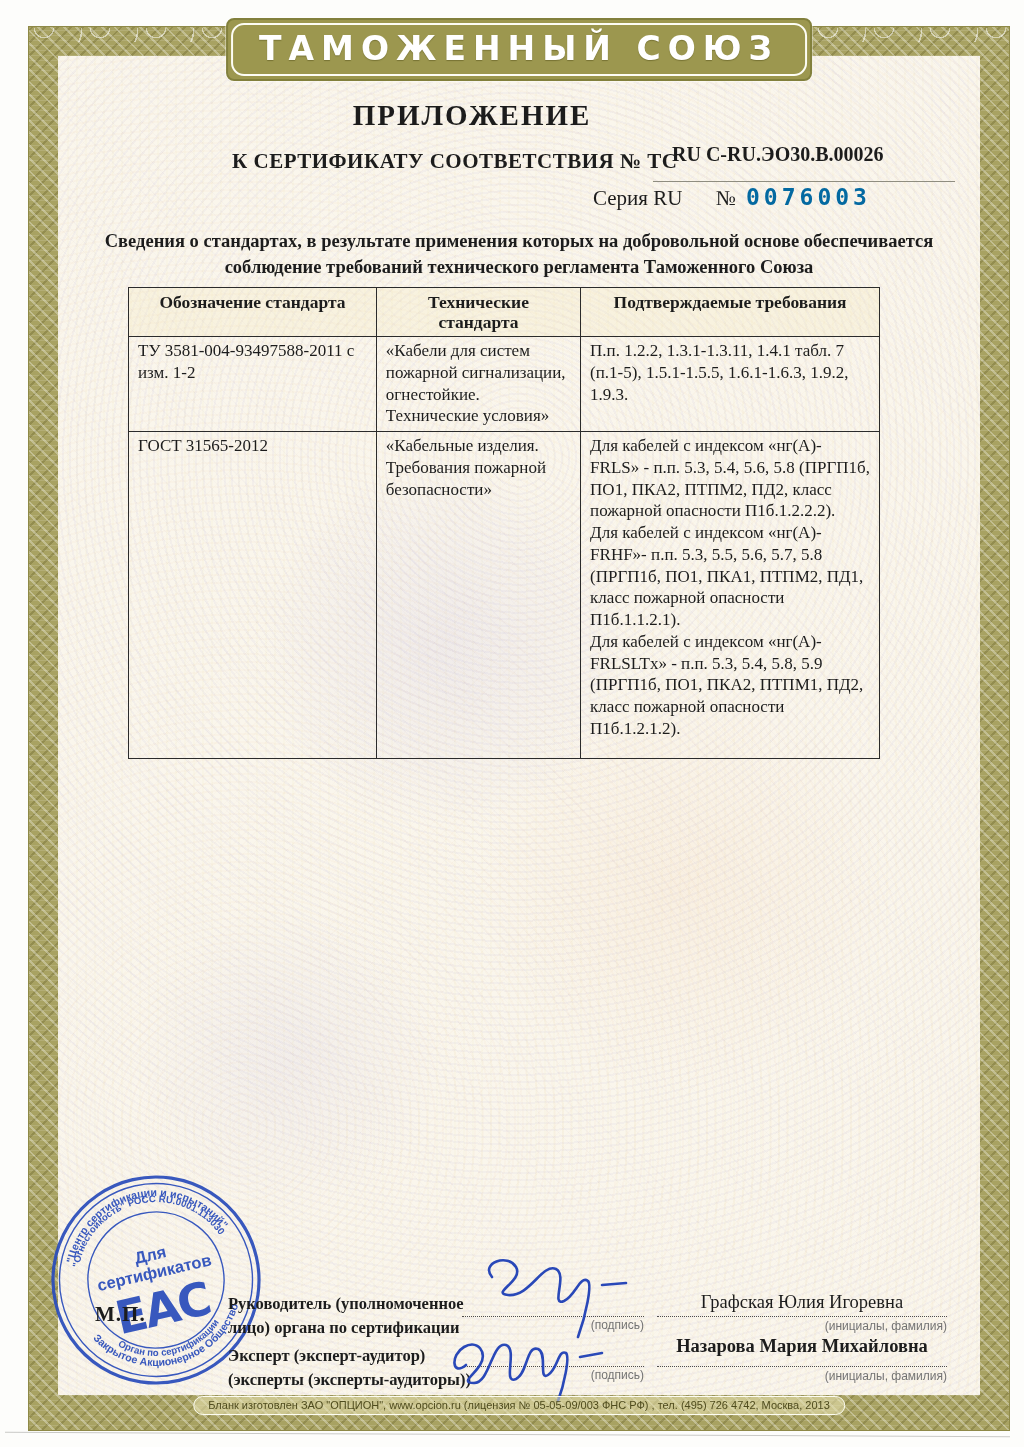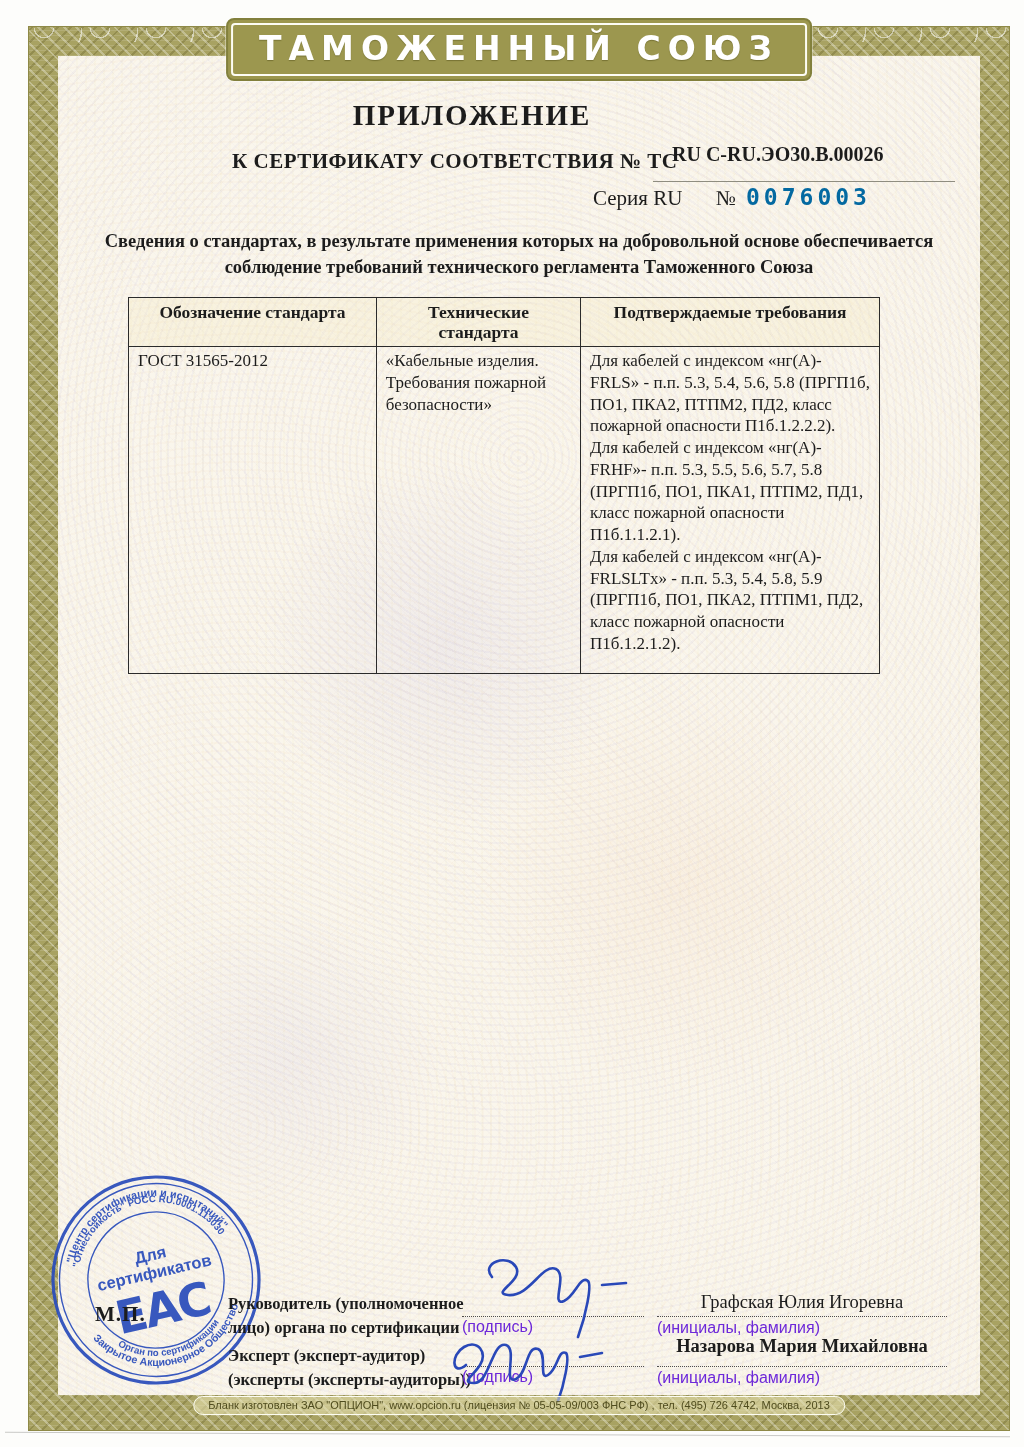--- a/index.html
+++ b/index.html
@@ -40,21 +40,21 @@
       repeating-linear-gradient(-45deg, rgba(235,190,140,.05) 0 1px, transparent 1px 7px),
       repeating-linear-gradient(90deg, rgba(220,210,120,.05) 0 2px, transparent 2px 9px);
   }
   
   .banner{
     position:absolute; left:519px; top:18px; transform:translateX(-50%);
     background:#9c974f; border:2px solid #82803c; border-radius:8px; padding:3px;
     box-shadow:0 0 0 1px rgba(255,255,255,.4);
   }
   .banner-inner{
-    border:2px solid #fdfdf5; border-radius:4px; padding:4px 26px 6px 26px;
+    border:2px solid #fdfdf5; border-radius:13px; padding:4px 26px 6px 26px;
   }
   .banner-inner span{
     font-family:"DejaVu Sans", sans-serif; font-weight:bold; font-size:33px;
     letter-spacing:7px; color:#ffffff; white-space:nowrap;
     text-shadow:0 1px 1px rgba(90,85,30,.55);
   }
   
   .title{
     position:absolute; left:0; width:944px; top:99px; text-align:center;
     font-size:29px; font-weight:bold; letter-spacing:2px;
@@ -81,21 +81,21 @@
     position:absolute; left:746px; top:184px;
     font-family:"DejaVu Sans Mono", monospace; font-weight:bold;
     font-size:23px; letter-spacing:4px; color:#0369a1;
   }
   .intro{
     position:absolute; left:92px; top:228px; width:854px; text-align:center;
     font-size:18.5px; font-weight:bold; line-height:1.42;
   }
   
   table.std{
-    position:absolute; left:128px; top:297px; width:752px;
+    position:absolute; left:128px; top:287px; width:752px;
     border-collapse:collapse; table-layout:fixed;
     font-size:17px; line-height:1.28;
   }
   table.std th, table.std td{
     border:1.6px solid #2b2b2b; vertical-align:top; padding:3px 9px 4px 9px;
   }
   table.std th{
     font-size:17.5px; line-height:1.12; text-align:center; font-weight:bold;
     background:rgba(243,233,185,.25); padding-top:5px;
   }
@@ -112,21 +112,21 @@
   }
   
   .sig-label{ position:absolute; font-size:16.5px; font-weight:bold; line-height:1.45; white-space:nowrap;}
   .lbl1{ left:228px; top:1292px; }
   .lbl2{ left:228px; top:1344px; }
   .dotline{ position:absolute; height:0; border-bottom:1.6px dotted #4e4e4e; }
   .dl-s1{ left:462px; top:1316px; width:182px; }
   .dl-n1{ left:657px; top:1316px; width:290px; }
   .dl-s2{ left:462px; top:1366px; width:182px; }
   .dl-n2{ left:657px; top:1366px; width:290px; }
-  .caption{ position:absolute; font-size:16px; text-align:left; color:#6d28d9; font-family:"Liberation Sans", sans-serif;}
+  .caption{ position:absolute; font-size:12px; text-align:right; color:#737373; font-family:"Liberation Sans", sans-serif;}
   .cp-s1{ left:462px; top:1318px; width:182px; }
   .cp-n1{ left:657px; top:1319px; width:290px; }
   .cp-s2{ left:462px; top:1368px; width:182px; }
   .cp-n2{ left:657px; top:1369px; width:290px; }
   .sig-name{ position:absolute; font-size:18.5px; text-align:center; white-space:nowrap;}
   .nm1{ left:657px; top:1292px; width:290px; }
   .nm2{ left:657px; top:1336px; width:290px;font-weight:bold; }
   .autographs{ position:absolute; left:430px; top:1245px; width:260px; height:160px; pointer-events:none;}
   
   .footer-pill{
@@ -170,20 +170,25 @@
     <col style="width:33%">
       <col style="width:27.2%">
       <col style="width:39.8%">
   </colgroup>
   <tbody>
       <tr class="hd">
     <th style="white-space:pre-line">Обозначение стандарта</th>
     <th style="white-space:pre-line">Технические
 стандарта</th>
     <th style="white-space:pre-line">Подтверждаемые требования</th>
+  </tr>
+  <tr class="r1">
+    <td class="dsg">ТУ 3581-004-93497588-2011 с изм. 1-2</td>
+    <td class="nm">«Кабели для систем пожарной сигнализации, огнестойкие. Технические условия»</td>
+    <td class="req">П.п. 1.2.2, 1.3.1-1.3.11, 1.4.1 табл. 7 (п.1-5), 1.5.1-1.5.5, 1.6.1-1.6.3, 1.9.2, 1.9.3.</td>
   </tr>
   <tr class="r2">
     <td class="dsg">ГОСТ 31565-2012</td>
     <td class="nm">«Кабельные изделия. Требования пожарной безопасности»</td>
     <td class="req">Для кабелей с индексом «нг(А)-FRLS» - п.п. 5.3, 5.4, 5.6, 5.8 (ПРГП1б, ПО1, ПКА2, ПТПМ2, ПД2, класс пожарной опасности П1б.1.2.2.2).
 Для кабелей с индексом «нг(А)-FRHF»- п.п. 5.3, 5.5, 5.6, 5.7, 5.8 (ПРГП1б, ПО1, ПКА1, ПТПМ2, ПД1, класс пожарной опасности П1б.1.1.2.1).
 Для кабелей с индексом «нг(А)-FRLSLTx» - п.п. 5.3, 5.4, 5.8, 5.9 (ПРГП1б, ПО1, ПКА2, ПТПМ1, ПД2, класс пожарной опасности П1б.1.2.1.2).</td>
   </tr>
 </tbody>
   </table>

